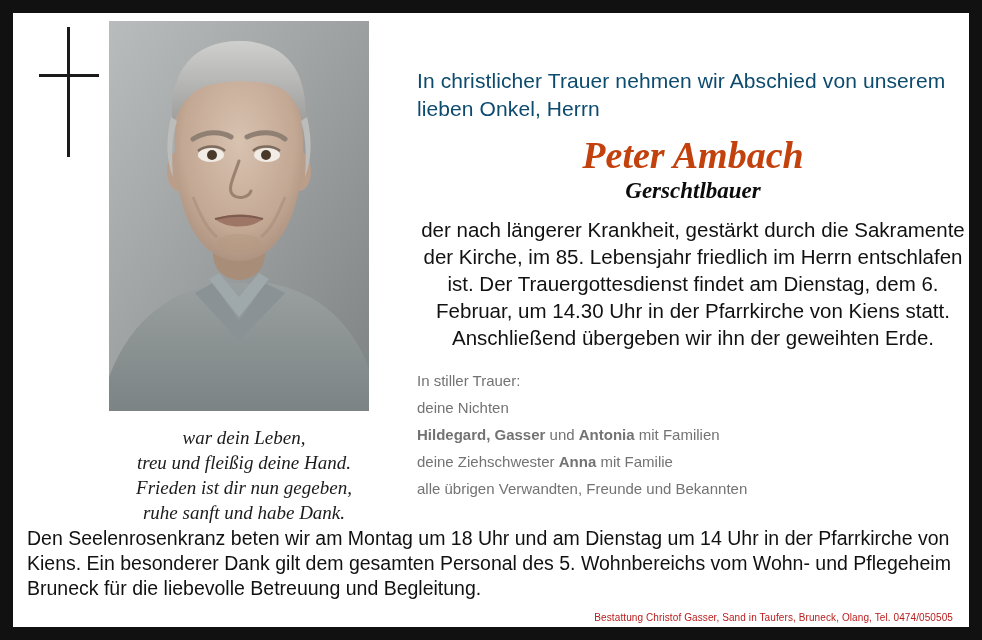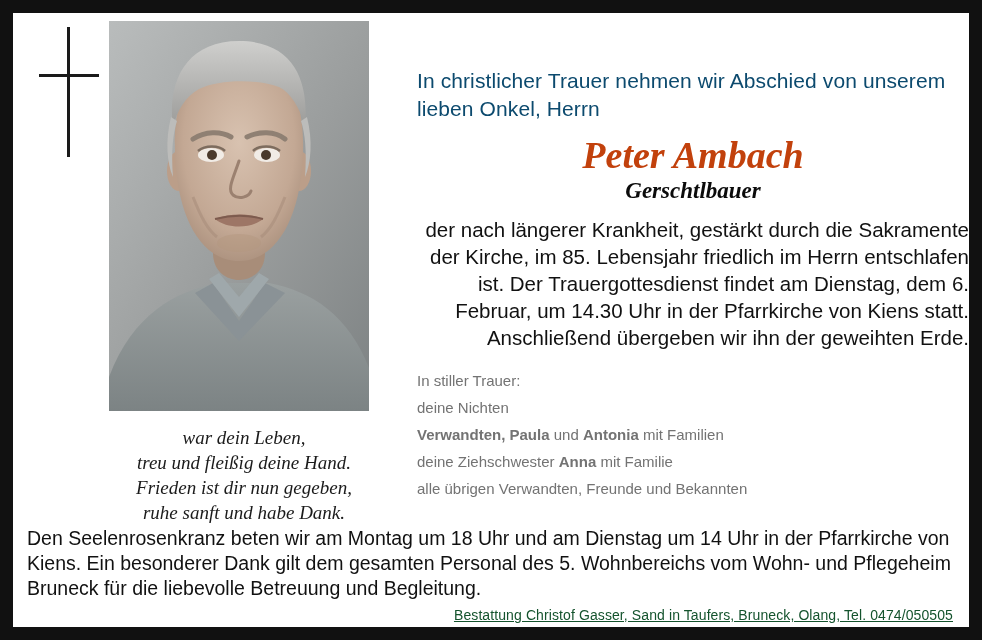--- a/index.html
+++ b/index.html
@@ -122,21 +122,21 @@
     font-weight: bold;
     margin-top: 9px;
     color: #0b0b0b;
   }
   .dates .gap { display: inline-block; width: 18px; }
   .body-text {
     font-size: 20.5px;
     line-height: 27px;
     margin-top: 12px;
     color: #111111;
-    text-align: right;
+    text-align: center;
   }
   .mourn {
     font-size: 15px;
     line-height: 27px;
     margin-top: 16px;
     color: #737373;
   }
   .mourn b { font-weight: bold; }
   .places {
     font-size: 20.5px;
@@ -152,24 +152,23 @@
     right: 14px;
     bottom: 26px;
     font-size: 19.5px;
     line-height: 25px;
     color: #111111;
   }
   .footer {
     position: absolute;
     right: 16px;
     bottom: 4px;
-    font-size: 14px;
-    color: #14532d;
+    font-size: 10px;
+    color: #b91c1c;
     letter-spacing: .1px;
-    text-decoration: underline;
   }
 </style>
 </head>
 <body>
 
 <div class="card">
   <div class="inner">
 
     <div class="cross">
       <div class="vbar"></div>
@@ -246,21 +245,21 @@
 
     <div class="right">
       <div class="intro">In christlicher Trauer nehmen wir Abschied von unserem lieben Onkel, Herrn</div>
       <div class="name">Peter Ambach</div>
       <div class="nickname">Gerschtlbauer</div>
       <div class="body-text">der nach längerer Krankheit, gestärkt durch die Sakramente der Kirche, im 85. Lebensjahr friedlich im Herrn entschlafen ist. Der Trauergottesdienst findet am Dienstag, dem 6. Februar, um 14.30 Uhr in der Pfarrkirche von Kiens statt. Anschließend übergeben wir ihn der geweihten Erde.</div>
 
       <div class="mourn">
         <div>In stiller Trauer:</div>
         <div>deine Nichten</div>
-        <div><b>Verwandten, Paula</b> und <b>Antonia</b> mit Familien</div>
+        <div><b>Hildegard, Gasser</b> und <b>Antonia</b> mit Familien</div>
         <div>deine Ziehschwester <b>Anna</b> mit Familie</div>
         <div>alle übrigen Verwandten, Freunde und Bekannten</div>
       </div>
 
     </div>
 
     <div class="bottom">Den Seelenrosenkranz beten wir am Montag um 18 Uhr und am Dienstag um 14 Uhr in der Pfarrkirche von Kiens. Ein besonderer Dank gilt dem gesamten Personal des 5. Wohnbereichs vom Wohn- und Pflegeheim Bruneck für die liebevolle Betreuung und Begleitung.</div>
 
     <div class="footer">Bestattung Christof Gasser, Sand in Taufers, Bruneck, Olang, Tel. 0474/050505</div>
 

